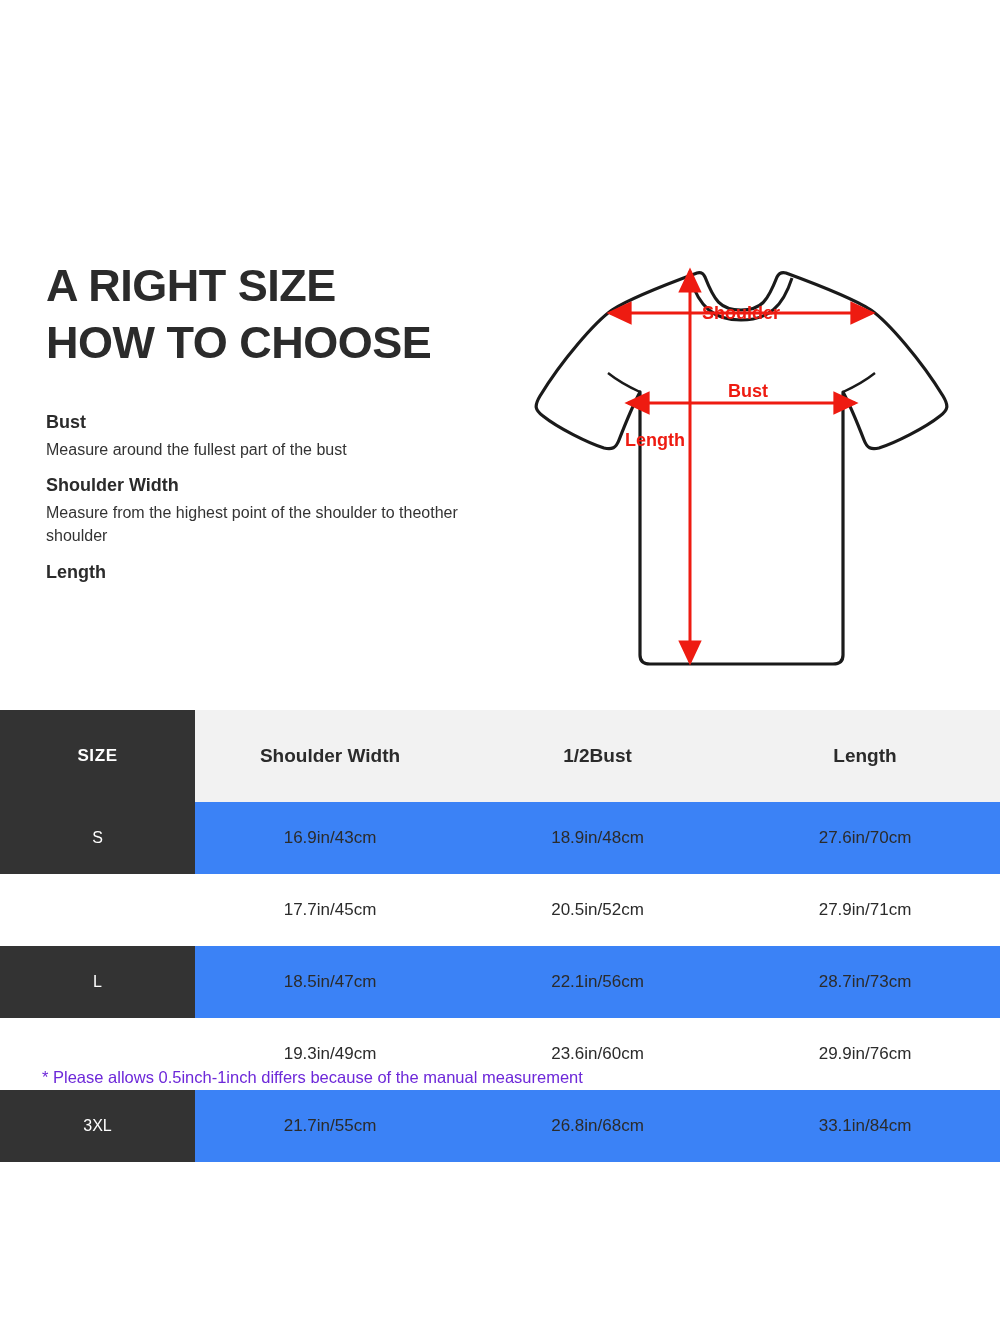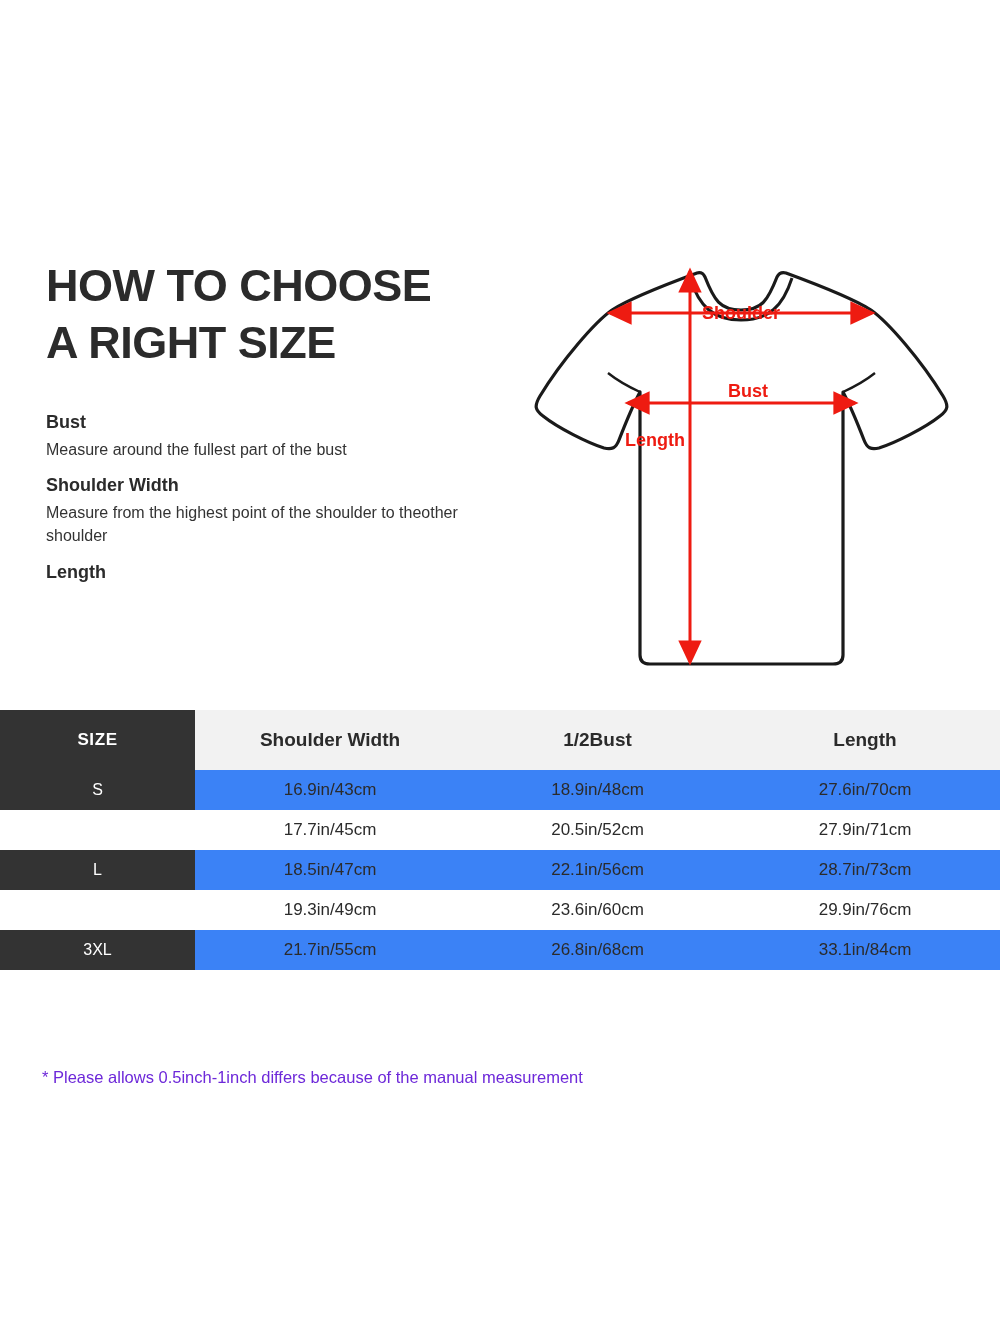--- a/index.html
+++ b/index.html
@@ -84,21 +84,21 @@
     border-collapse: collapse;
     width: 1000px;
     table-layout: fixed;
   }
   table.size-table th,
   table.size-table td {
     text-align: center;
     font-size: 17px;
     color: #2b2b2b;
     height: 40px;
-    padding: 0;
+    padding: 16px;
   }
   table.size-table thead th {
     height: 60px;
     font-size: 19px;
     font-weight: bold;
     background: #f2f2f2;
   }
   table.size-table thead th.size-col,
   table.size-table tbody td.size-col {
     background: #333333;
@@ -132,22 +132,22 @@
   }
 </style>
 </head>
 <body>
 
 <div class="page">
 
   <div class="top-section">
 
     <div class="headline">
+      <div>A RIGHT SIZE</div>
       <div>HOW TO CHOOSE</div>
-      <div>A RIGHT SIZE</div>
     </div>
 
     <div class="defs">
       <div class="def-block">
         <div class="def-title">Bust</div>
         <div class="def-text">Measure around the fullest part of the bust</div>
       </div>
       <div class="def-block">
         <div class="def-title">Shoulder Width</div>
         <div class="def-text">Measure from the highest point of the shoulder to theother shoulder</div>

